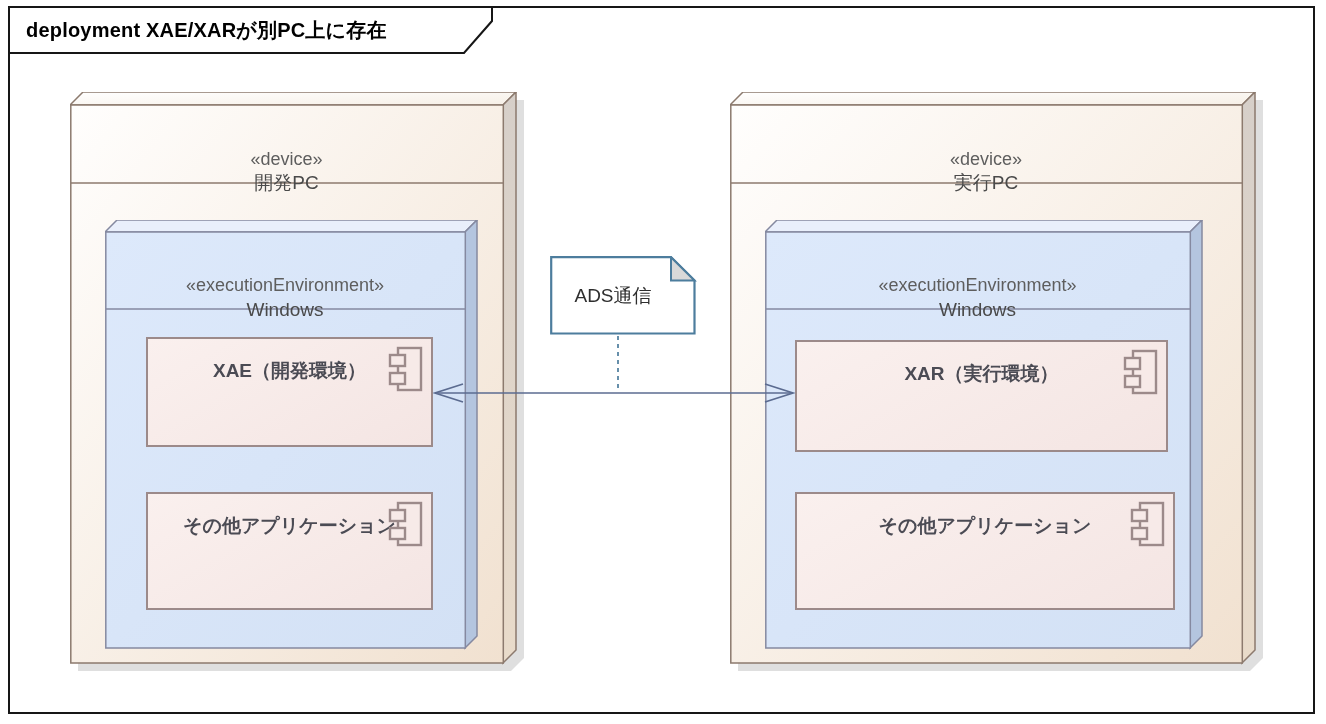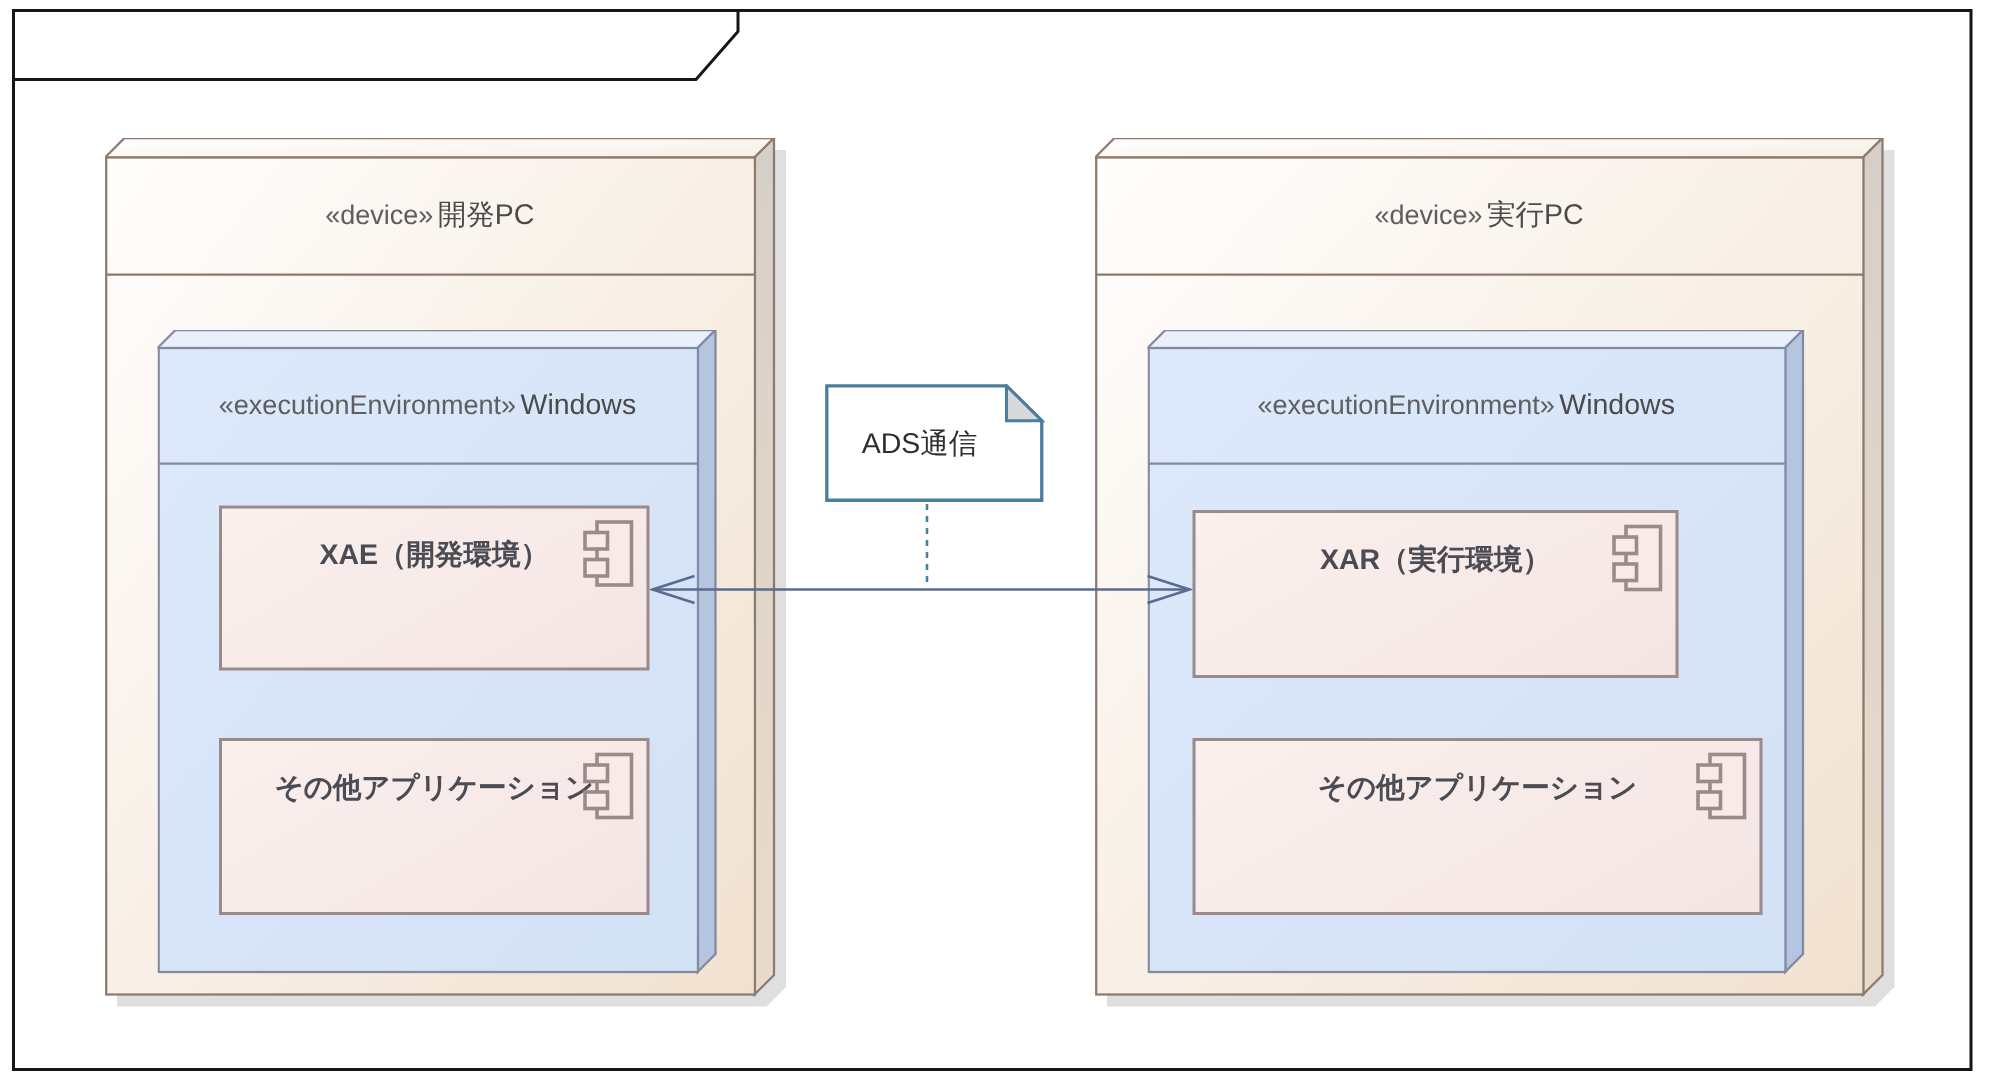--- a/index.html
+++ b/index.html
@@ -1,41 +1,42 @@
 <!DOCTYPE html>
 <html><head>
 <meta charset="utf-8">
 <style>
   html,body{margin:0;padding:0;background:#fff;}
   .canvas{position:relative;width:1326px;height:724px;background:#fff;overflow:hidden;
           font-family:"Liberation Sans", sans-serif;}
   .abs{position:absolute;}
   .frame{left:8px;top:6px;width:1307px;height:708px;border:2px solid #161616;box-sizing:border-box;}
   .frame-title{left:26px;top:17px;font-size:20px;font-weight:bold;color:#000;letter-spacing:.2px;white-space:nowrap;}
-  .hdr{display:flex;flex-direction:row;align-items:center;justify-content:center;gap:3px;text-align:right;}
+  .hdr{display:flex;flex-direction:column;align-items:center;justify-content:center;gap:3px;text-align:right;margin-top:28px;}
   .stereo{font-size:18px;color:#5e5e5e;line-height:1.1;}
   .nname{font-size:19px;font-weight:normal;color:#4a4a4a;line-height:1.15;}
   .comp{box-sizing:border-box;border:2px solid #9c8a8a;
         background:linear-gradient(150deg,#faf0ee 0%,#f4e5e3 100%);}
   .comp-label{display:block;margin-top:21px;text-align:center;font-size:19px;font-weight:bold;
               color:#4b4b54;line-height:1.2;}
   .comp-icon{position:absolute;right:7px;top:7px;}
   .note-text{display:flex;align-items:center;justify-content:center;font-size:19px;color:#2e2e2e;}
   svg{display:block;}
 </style>
 </head>
 <body>
 
 <div class="canvas">
 
   <div class="abs frame"></div>
 
   <svg class="abs" style="left:8px;top:6px" width="487" height="49">
     <path d="M1,1 H484 V15 L456,47 H1 Z" fill="#ffffff" stroke="#161616" stroke-width="2"></path>
   </svg>
+  <div class="abs frame-title">deployment XAE/XARが別PC上に存在</div>
 
   <svg class="abs" style="left:70px;top:92px" width="456" height="581">
     <defs>
       <linearGradient id="gDevF" x1="0" y1="0" x2="1" y2="1">
         <stop offset="0" stop-color="#fffefd"></stop>
           <stop offset="1" stop-color="#f1e1d0"></stop>
       </linearGradient>
       <linearGradient id="gDevT" x1="0" y1="0" x2="1" y2="1">
         <stop offset="0" stop-color="#ffffff"></stop>
           <stop offset="1" stop-color="#f6efe6"></stop>
@@ -106,21 +107,21 @@
     <polygon points="0,12 12,0 437,0 425,12" fill="#e9effb" stroke="#8589a0" stroke-width="1.5"></polygon>
     <polygon points="425,12 437,0 437,416 425,428" fill="#b4c5df" stroke="#8589a0" stroke-width="1.5"></polygon>
     <rect x="0.8" y="12" width="424.5" height="416" fill="url(#gEeF)" stroke="#8589a0" stroke-width="1.5"></rect>
     <line x1="1" y1="89" x2="425" y2="89" stroke="#8589a0" stroke-width="1.5"></line>
   </svg>
   <div class="abs hdr" style="left:765px;top:232px;width:425px;height:77px">
     <div class="stereo">«executionEnvironment»</div>
     <div class="nname">Windows</div>
   </div>
 
-  <div class="abs comp" style="left:795px;top:340px;width:324px;height:112px">
+  <div class="abs comp" style="left:795px;top:340px;width:373px;height:112px">
     <span class="comp-label">XAR（実行環境）</span>
     <svg class="comp-icon" width="36" height="46" viewBox="0 0 36 46">
       <rect x="10" y="2" width="23" height="42" fill="#f7eae8" stroke="#9c8a8a" stroke-width="2.4"></rect>
       <rect x="2" y="9" width="15" height="11" fill="#f7eae8" stroke="#9c8a8a" stroke-width="2.4"></rect>
       <rect x="2" y="27" width="15" height="11" fill="#f7eae8" stroke="#9c8a8a" stroke-width="2.4"></rect>
     </svg>
   </div>
   <div class="abs comp" style="left:795px;top:492px;width:380px;height:118px">
     <span class="comp-label">その他アプリケーション</span>
     <svg class="comp-icon" width="36" height="46" viewBox="0 0 36 46">

